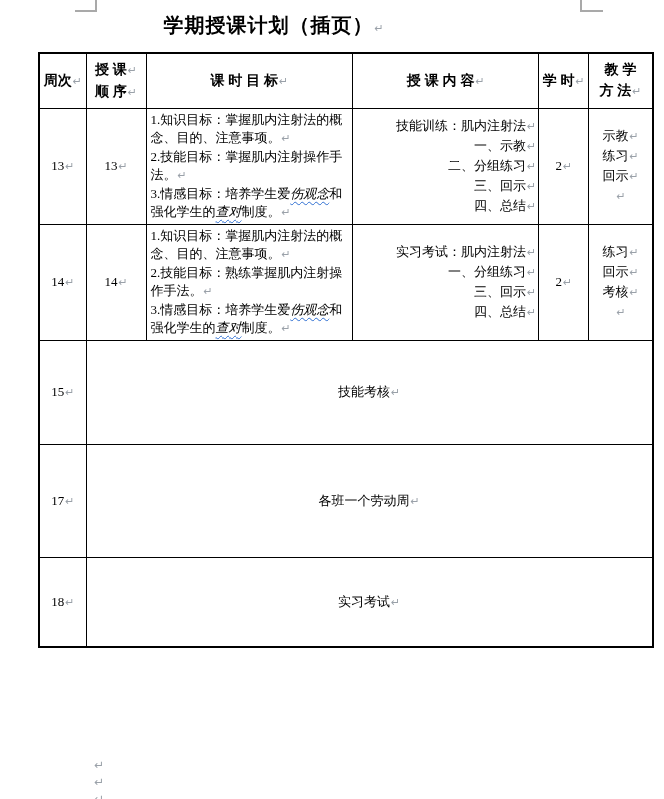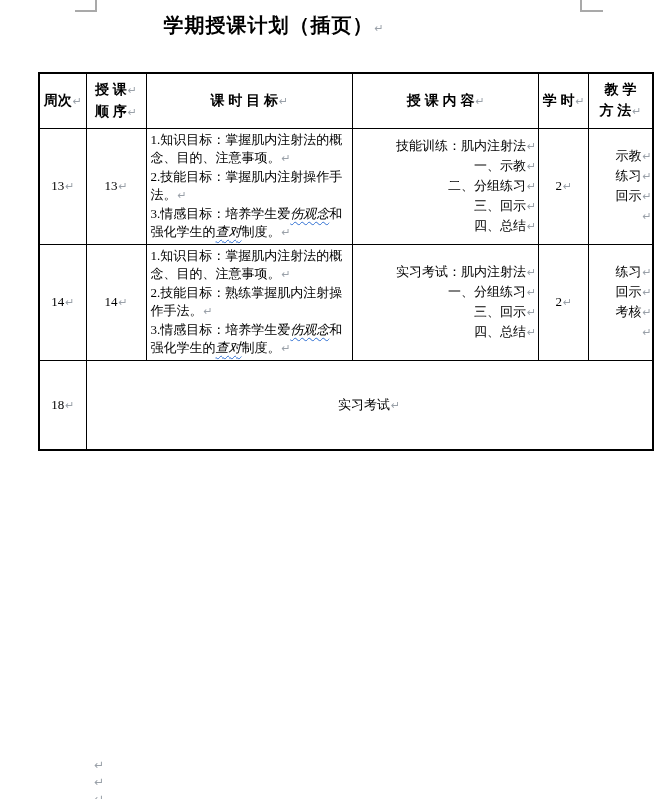--- a/index.html
+++ b/index.html
@@ -11,34 +11,33 @@
   .corner-tl { left:75px; width:20px; border-right:2px solid #a9a9a9; border-bottom:2px solid #a9a9a9; }
   .corner-tr { left:580px; width:21px; border-left:2px solid #a9a9a9; border-bottom:2px solid #a9a9a9; }
   .title-wrap {
     position:absolute; top:12px; left:0; width:548px; text-align:center;
     font-size:20px; font-weight:bold; letter-spacing:1px;
   }
   table.plan {
     position:absolute; left:38px; top:52px;
     border-collapse:collapse; table-layout:fixed;
     border:2px solid #000;
-    margin-top:20px;
   }
   .plan th, .plan td { border:1px solid #000; padding:0; vertical-align:middle; overflow:hidden; }
   .plan th {
     font-family:"Liberation Sans", sans-serif; font-weight:bold;
     font-size:14px; text-align:center; line-height:21px; white-space:nowrap;
   }
   td.week, td.order { text-align:center; font-size:13px; }
   td.objectives { font-size:13px; line-height:18px; padding:2px 10px 2px 4px; }
   td.objectives .line { white-space:nowrap; }
   td.content { font-size:13px; line-height:19px; padding:2px 2px 2px 6px;text-align:right; }
   td.content .line { white-space:nowrap; }
   td.hours { text-align:center; font-size:13px; }
-  td.methods { text-align:right; font-size:13px; line-height:19px; }
+  td.methods { text-align:center; font-size:13px; line-height:19px; }
   td.merged { text-align:center; font-size:13px; }
   .pmark {
     color:#9aa1a9; font-family:"DejaVu Sans", sans-serif;
     font-size:11px; margin-left:1px; font-weight:normal;
   }
   .wavy {
     text-decoration:underline;
     text-decoration-style:wavy;
     text-decoration-color:#2f6fd2;
     text-decoration-thickness:1px;
@@ -136,20 +135,28 @@
           <div class="line"><span>四、总结</span><span class="pmark">↵</span></div>
         </td>
         <td class="hours">2<span class="pmark">↵</span></td>
         <td class="methods">
           <div>练习<span class="pmark">↵</span></div>
           <div>回示<span class="pmark">↵</span></div>
           <div>考核<span class="pmark">↵</span></div>
           <div><span class="pmark">↵</span></div>
         </td>
       </tr>
+      <tr style="height: 104px;">
+        <td class="week">15<span class="pmark">↵</span></td>
+        <td class="merged" colspan="5">技能考核<span class="pmark">↵</span></td>
+      </tr>
+      <tr style="height: 113px;">
+        <td class="week">17<span class="pmark">↵</span></td>
+        <td class="merged" colspan="5">各班一个劳动周<span class="pmark">↵</span></td>
+      </tr>
       <tr style="height: 90px;">
         <td class="week">18<span class="pmark">↵</span></td>
         <td class="merged" colspan="5">实习考试<span class="pmark">↵</span></td>
       </tr>
     </tbody>
 </table>
 
 <div class="trailing">
     <span class="pmark">↵</span>
     <span class="pmark">↵</span>

